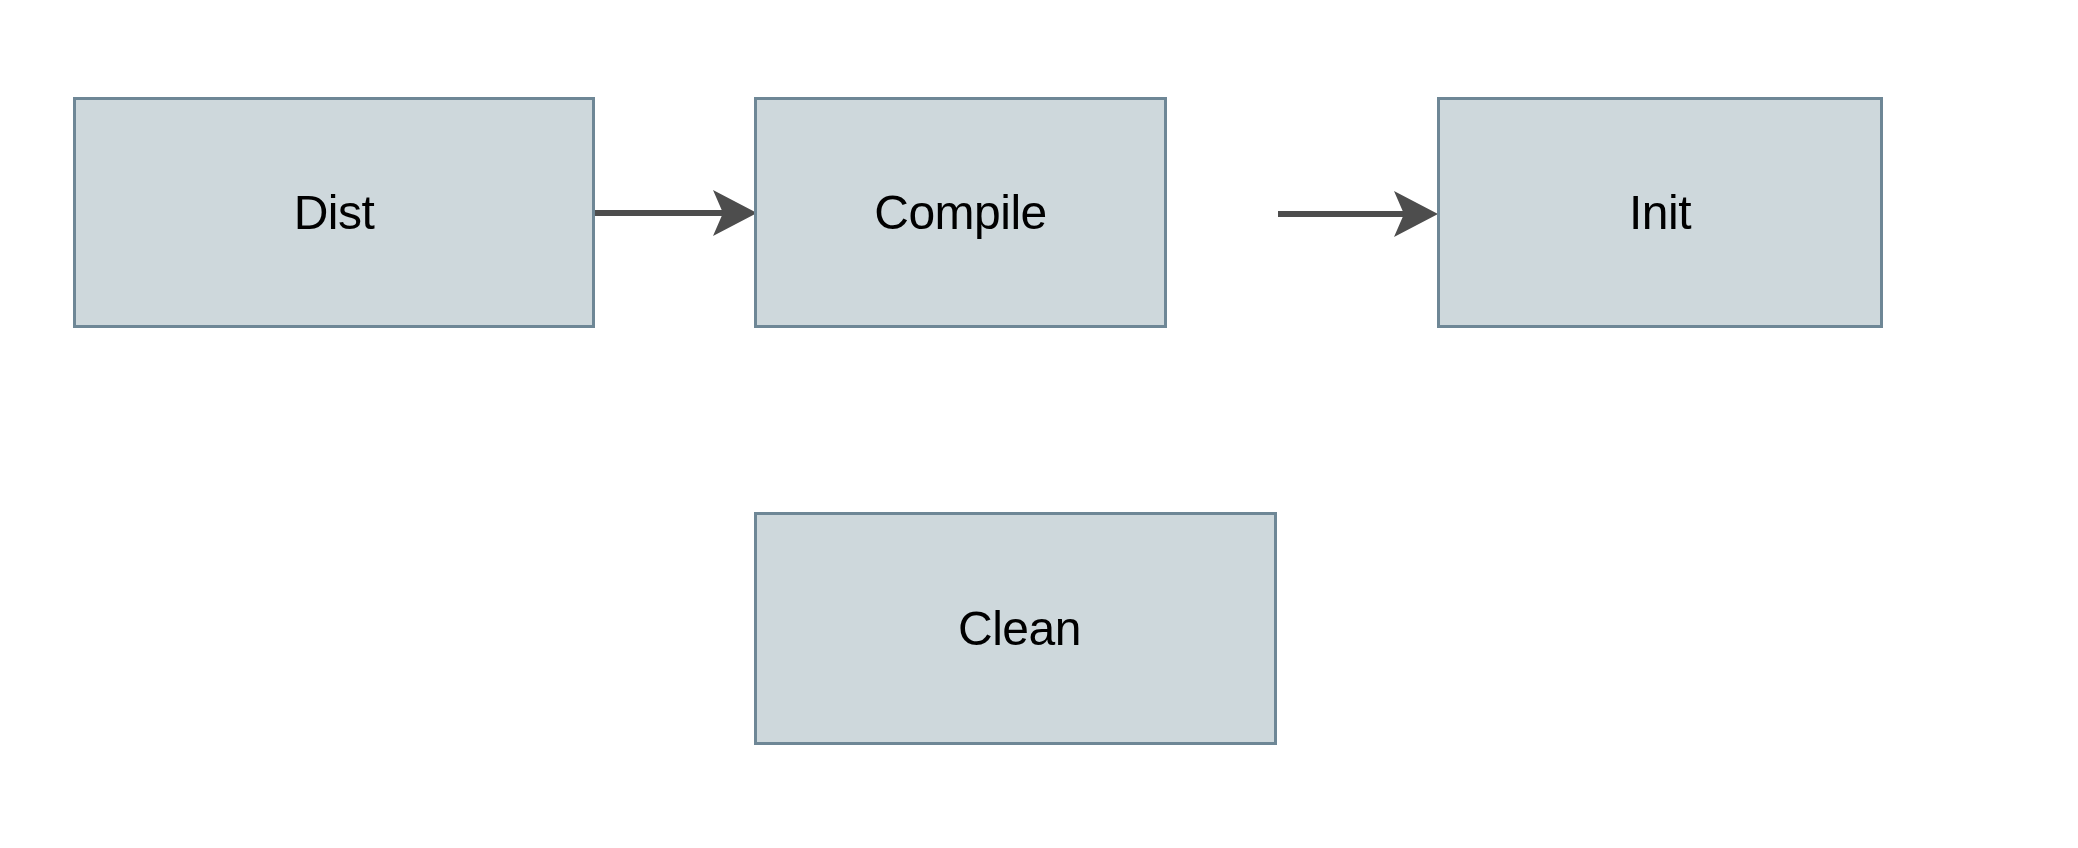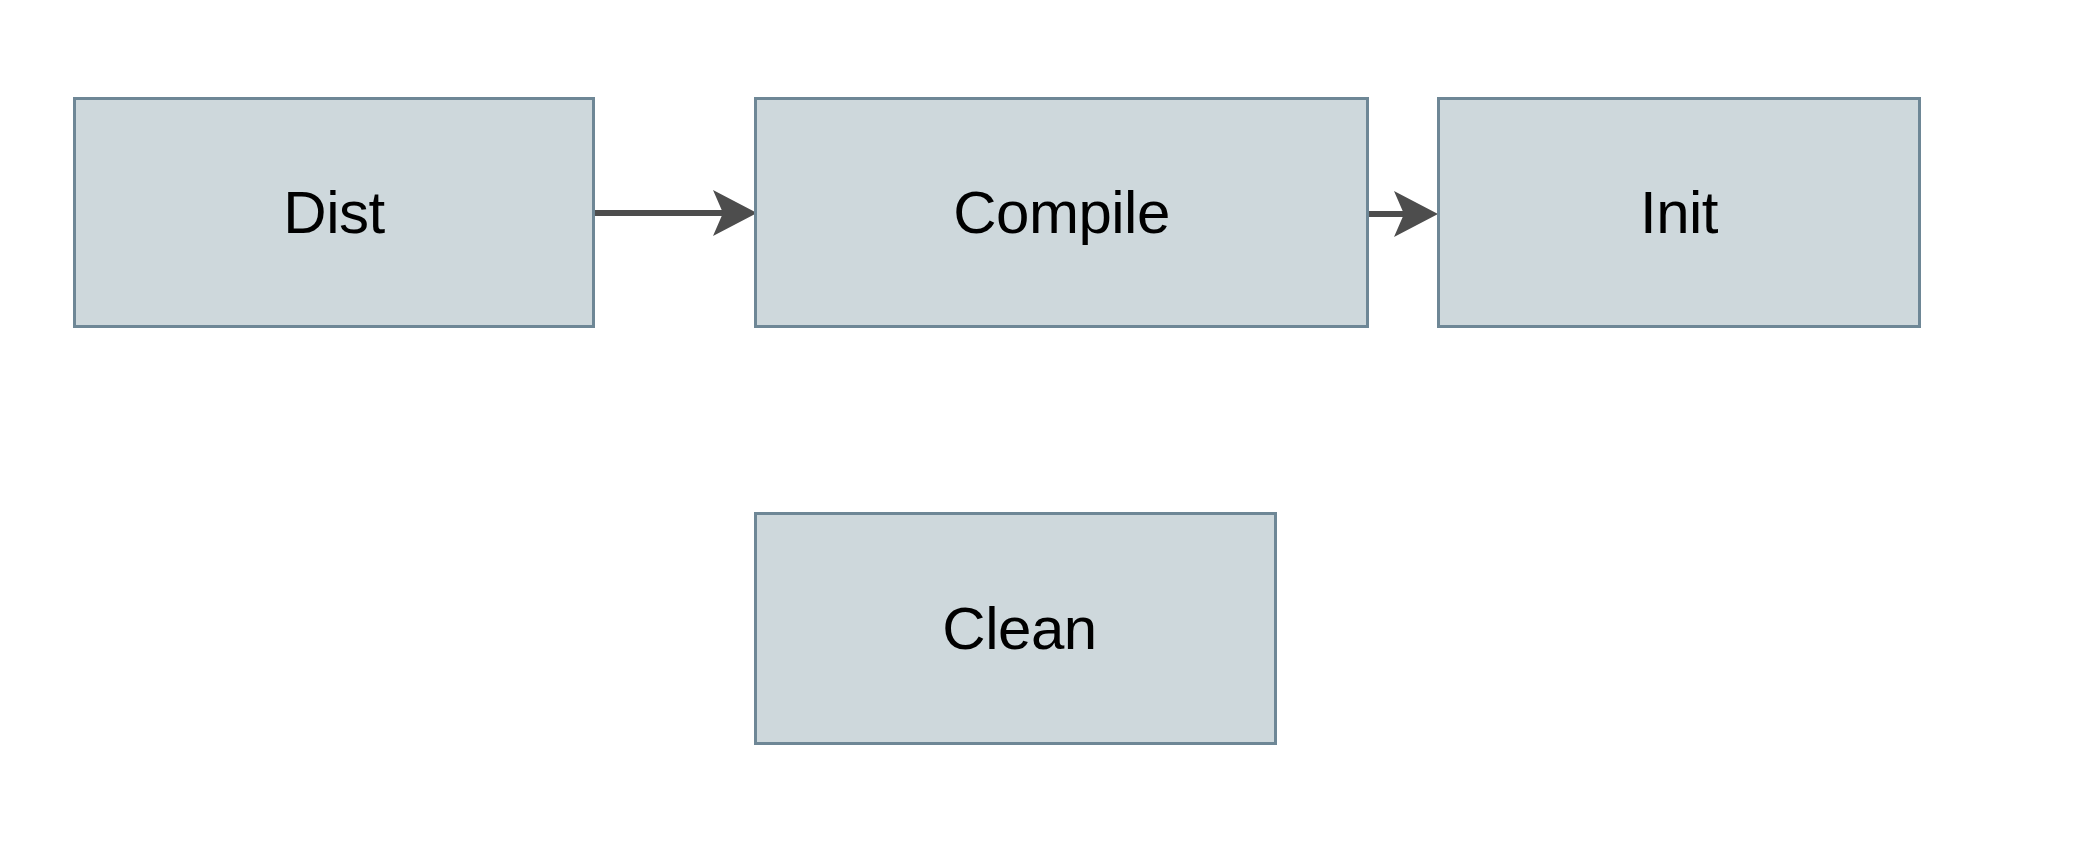--- a/index.html
+++ b/index.html
@@ -21,32 +21,32 @@
     position: absolute;
     box-sizing: border-box;
     background: #ced8dc;
     border: 3px solid #6e8796;
     display: flex;
     align-items: center;
     justify-content: center;
   }
   .node-label {
     font-family: "Liberation Sans", sans-serif;
-    font-size: 60px;
+    font-size: 48px;
     font-weight: 300;
     color: #000000;
     line-height: 1;
     letter-spacing: -0.5px;
     white-space: nowrap;
     user-select: none;
   }
   
   #node-dist    { left: 73px;   top: 97px;  width: 522px; height: 231px; }
-  #node-compile { left: 754px;  top: 97px;  width: 615px; height: 231px; }
-  #node-init    { left: 1437px; top: 97px;  width: 484px; height: 231px; }
+  #node-compile { left: 754px;  top: 97px;  width: 413px; height: 231px; }
+  #node-init    { left: 1437px; top: 97px;  width: 446px; height: 231px; }
   #node-clean   { left: 754px;  top: 512px; width: 523px; height: 233px; padding-left: 8px; }
 
   .edge-layer {
     position: absolute;
     left: 0;
     top: 0;
     width: 2078px;
     height: 848px;
     pointer-events: none;
   }

